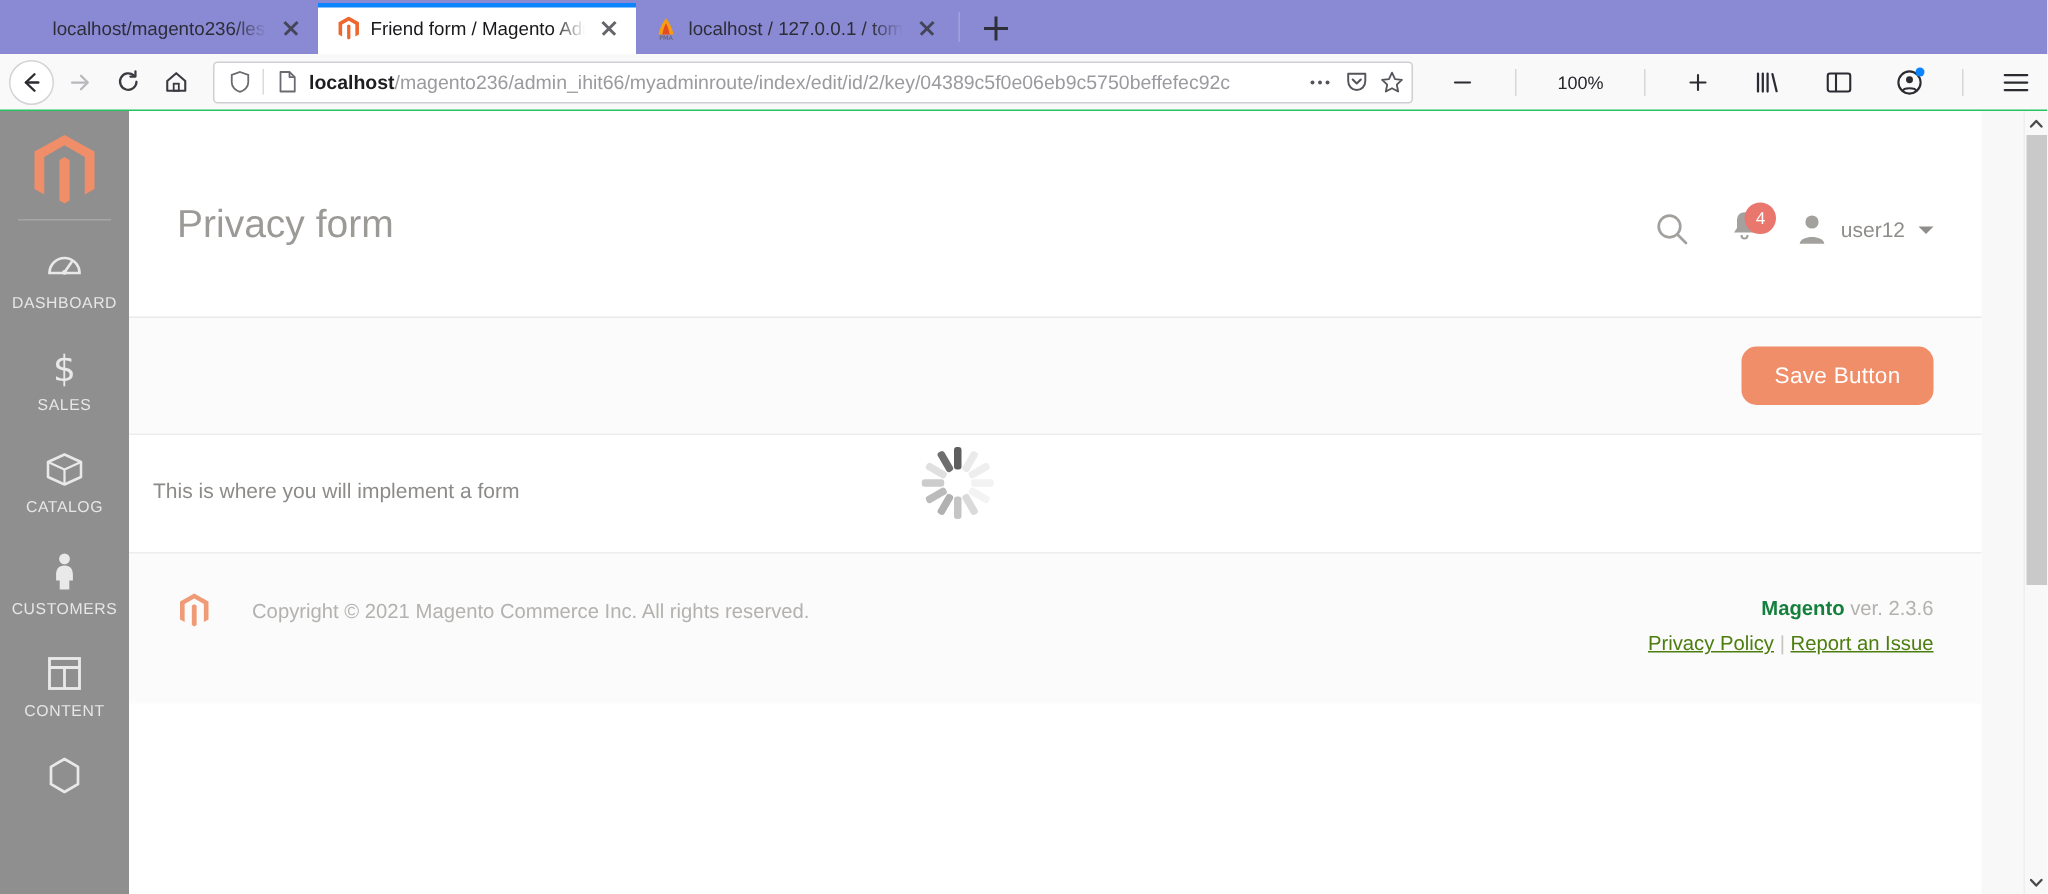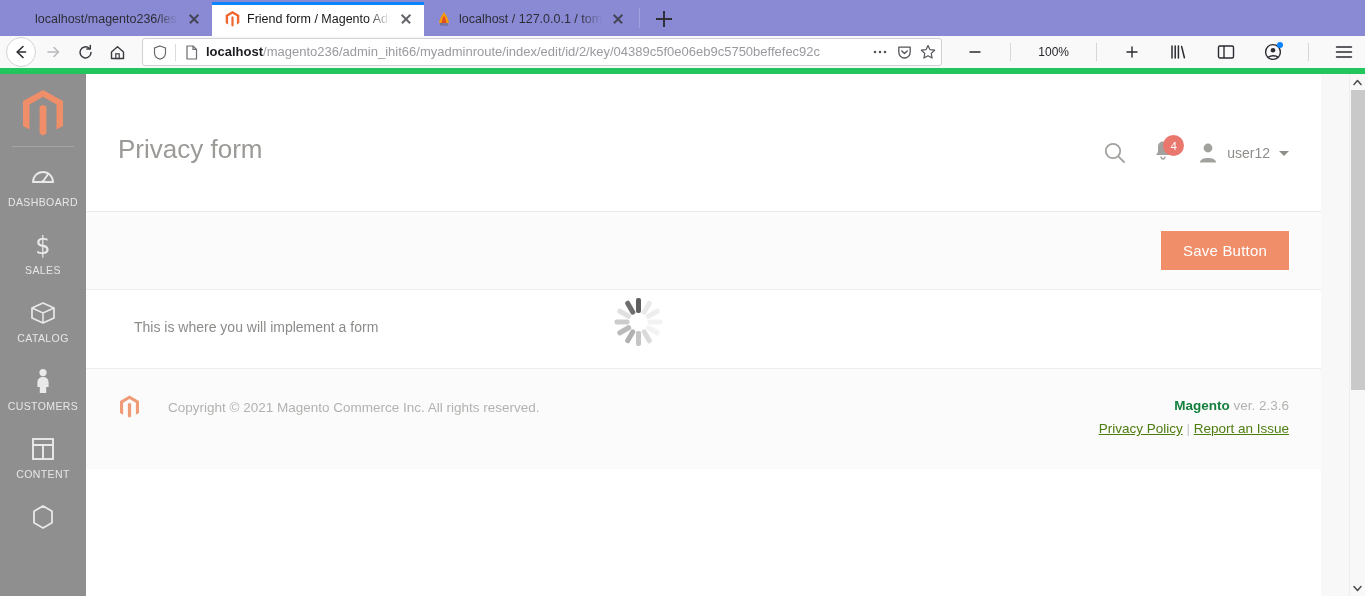--- a/index.html
+++ b/index.html
@@ -58,21 +58,21 @@
     width: 34px; height: 34px; position: relative; margin-left: 4px;
   }
   .newtab::before, .newtab::after {
     content: ""; position: absolute; background: #2f2f3a;
   }
   .newtab::before { left: 9px; top: 16px; width: 16px; height: 2px; }
   .newtab::after  { left: 16px; top: 9px; width: 2px; height: 16px; }
   .tab-sep { width: 1px; height: 20px; background: #a0a0dd; align-self: center; margin: 0 3px; }
 
   .navbar {
-    height: 38px; background: #f9f9fa; border-bottom: 6px solid #22c55e;
+    height: 38px; background: #f9f9fa; border-bottom: 1px solid #22c55e;
     display: flex; align-items: center; padding: 0 6px; gap: 2px; flex: 0 0 38px;
   }
   .navbtn {
     width: 30px; height: 30px; display: flex; align-items: center; justify-content: center;
     border-radius: 50%; position: relative;
   }
   .navbtn.back { border: 1px solid #d4d4d8; background: #fff; }
   .navbtn svg { display: block; }
 
   .urlbar {
@@ -136,26 +136,26 @@
   .userbox { display: flex; align-items: center; gap: 9px; text-align: center; }
   .avatar { width: 20px; height: 22px; display: flex; align-items: center; justify-content: center; }
   .user-name { font-size: 14px; color: #8f8d8a; }
   .caret { width: 0; height: 0; border-left: 5px solid transparent; border-right: 5px solid transparent; border-top: 5px solid #8f8d8a; }
 
   .page-actions {
     height: 78px; background: #fbfbfb; border-bottom: 1px solid #ededed;
     display: flex; align-items: center; justify-content: flex-end; padding: 0 32px;
   }
   .save-btn {
-    background: #ef8e68; color: #ffffff; border: none; border-radius: 0;
+    background: #ef8e68; color: #ffffff; border: none; border-radius: 10px;
     font-size: 15px; padding: 11px 22px; letter-spacing: .2px;
     font-family: "Liberation Sans", sans-serif; cursor: pointer;
   }
 
-  .page-content { padding: 28px 32px 0 48px; position: relative; height: 78px; }
+  .page-content { padding: 28px 32px 0 16px; position: relative; height: 78px; }
   .content-text { font-size: 14px; color: #8d8b88; line-height: 18px; }
 
   
   .spinner { position: absolute; left: 524px; top: 4px; width: 56px; height: 56px; }
   .spinner i {
     position: absolute; left: 25.5px; top: 4px; width: 5px; height: 15px;
     border-radius: 2px; background: #555; transform-origin: 2.5px 24px;
   }
 
   .admin-footer {

